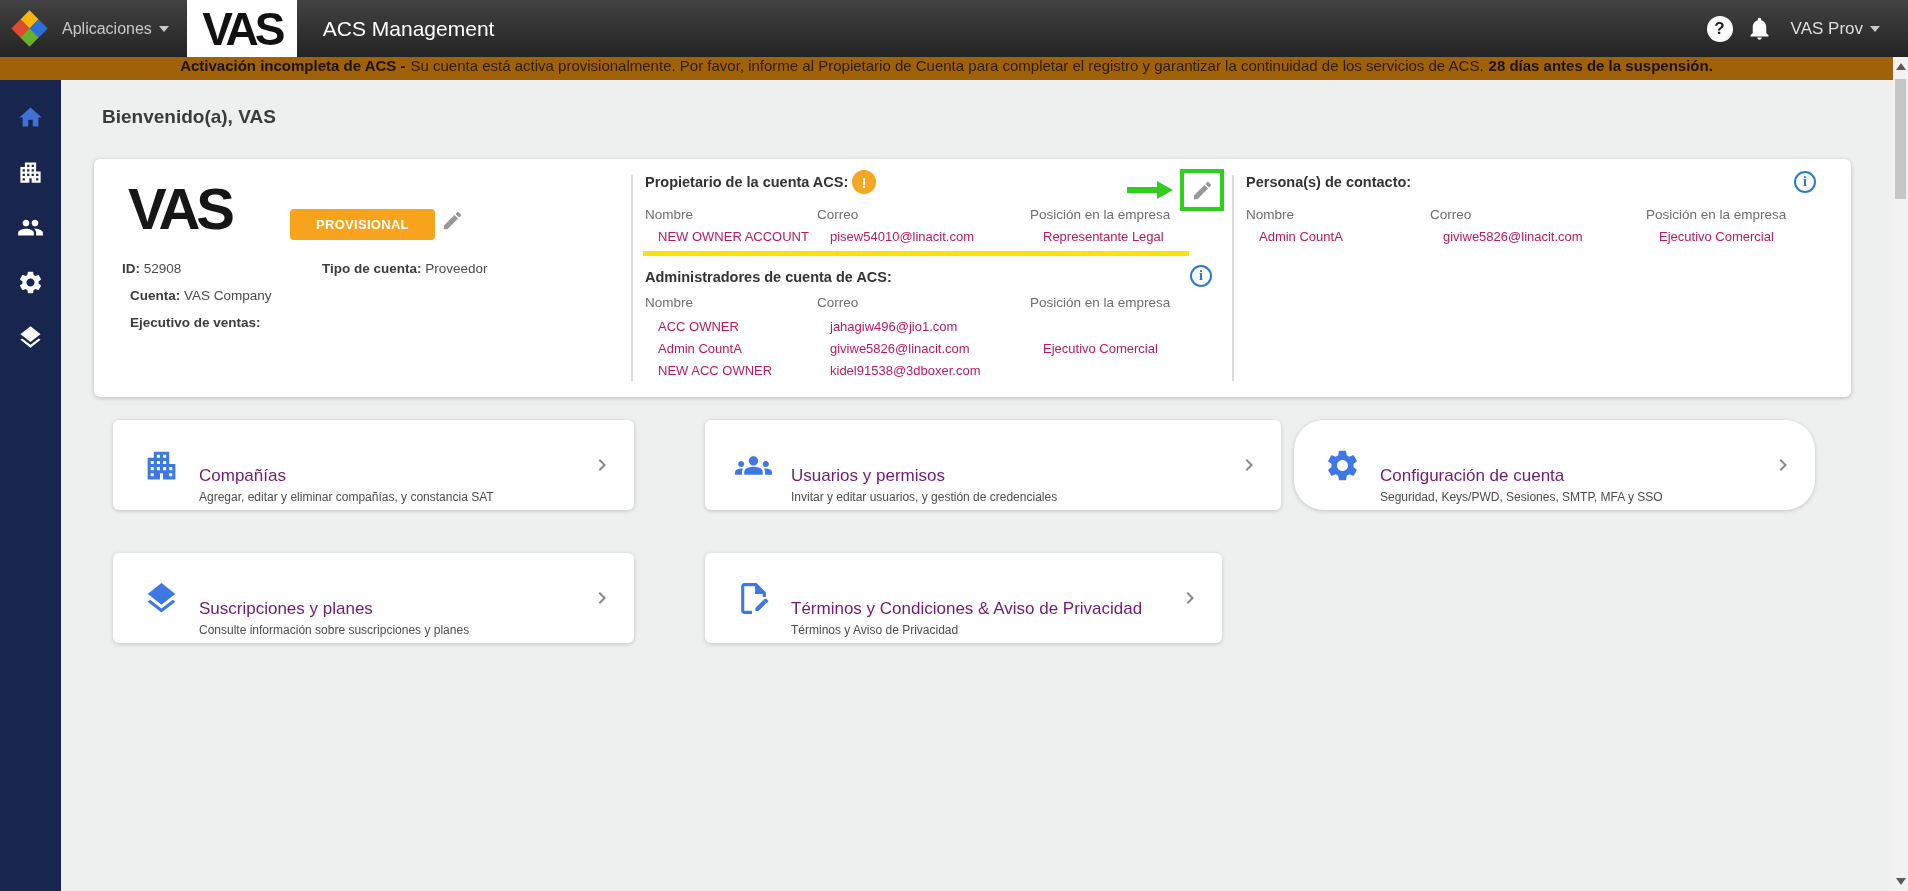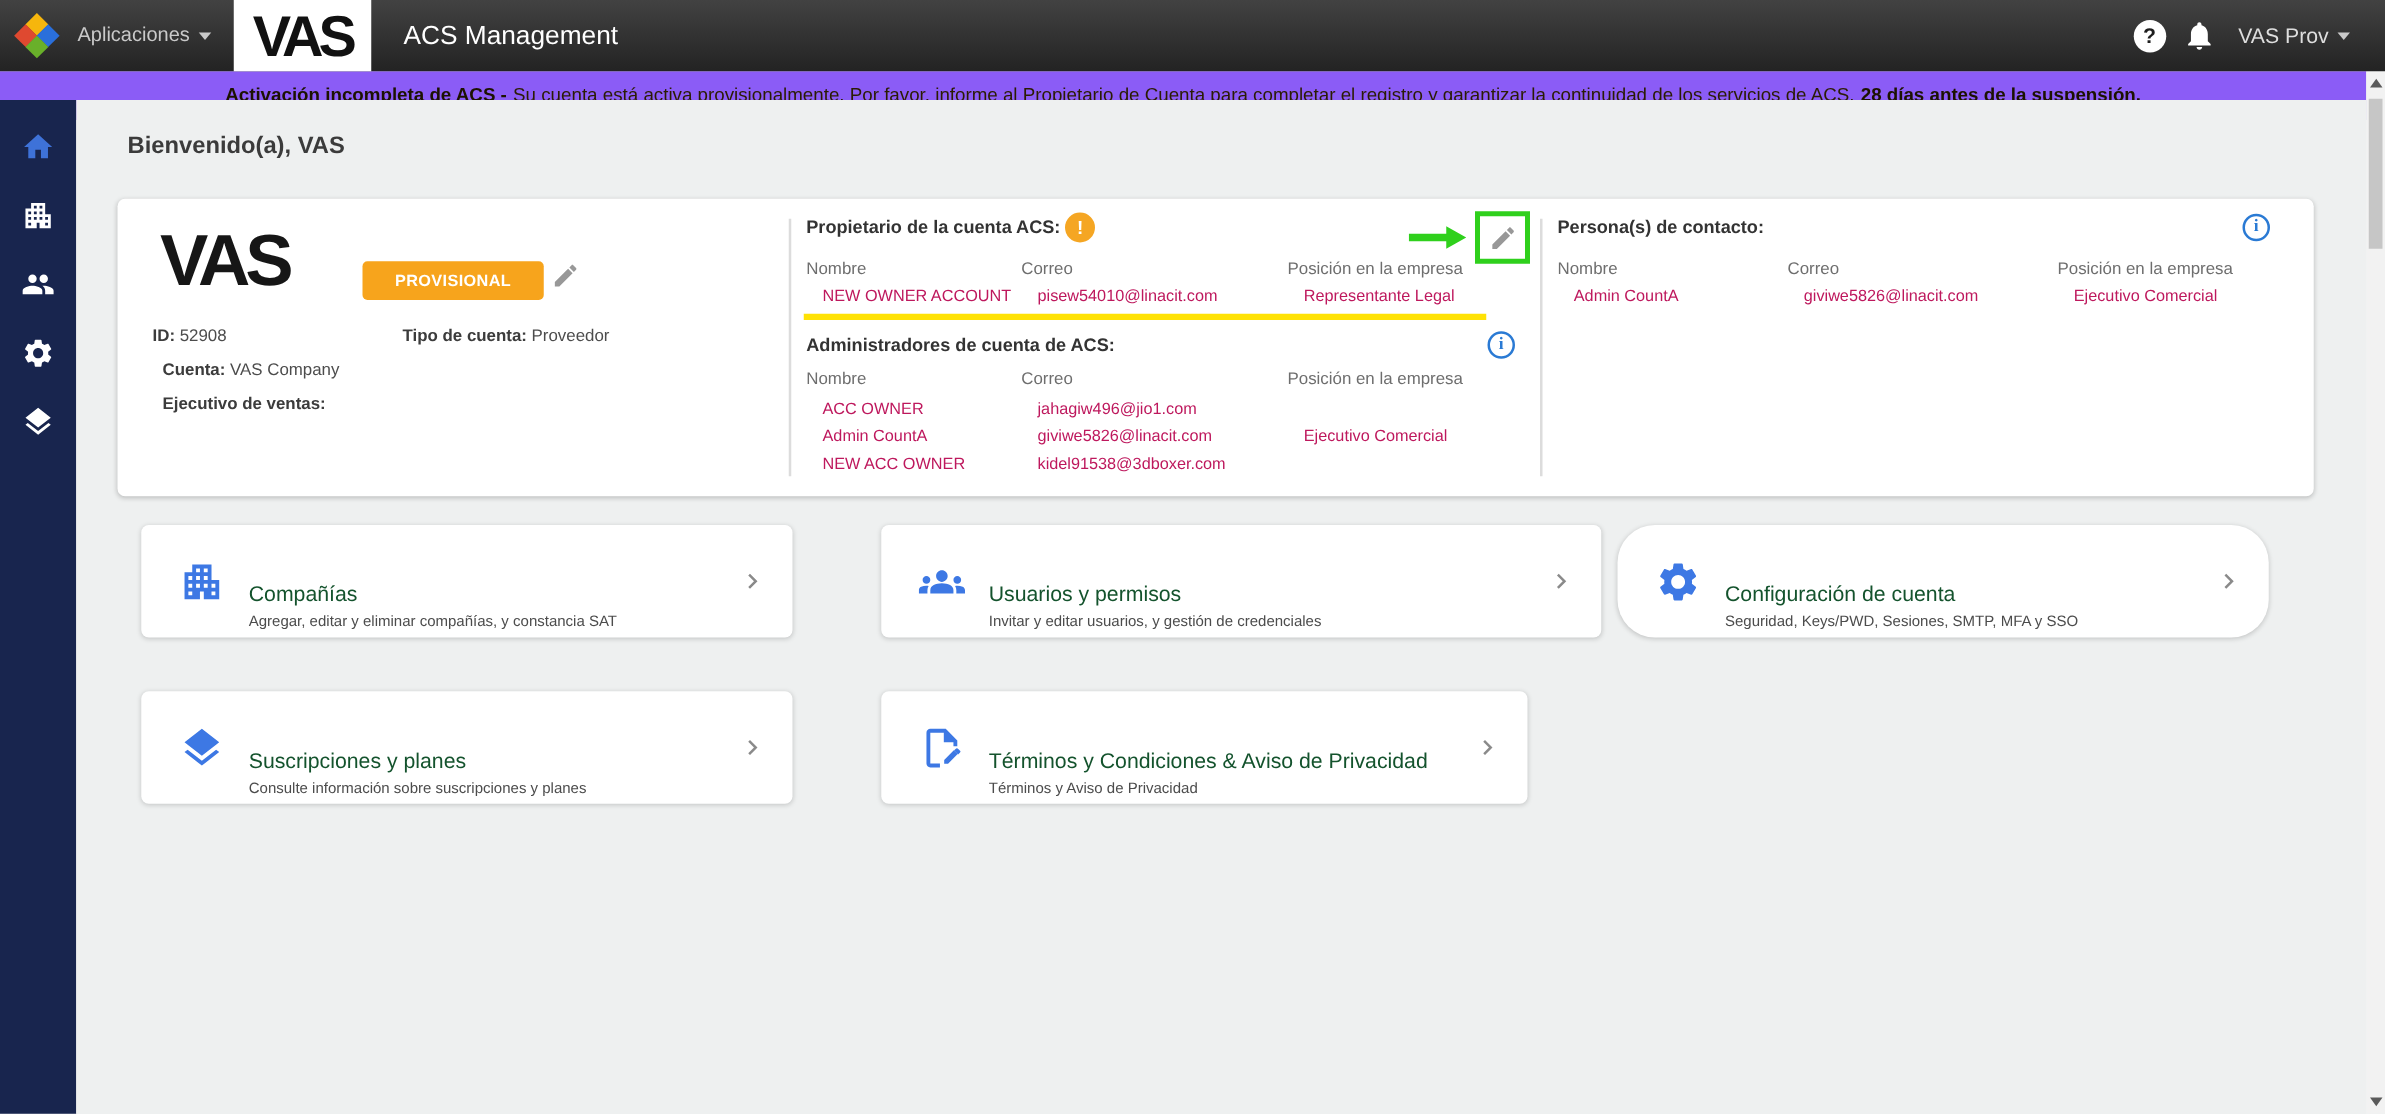--- a/index.html
+++ b/index.html
@@ -24,22 +24,22 @@
              display:flex;align-items:center;justify-content:center;}
   .brand-box span{font-size:46px;font-weight:900;letter-spacing:-4px;color:#111;}
   .app-title{margin-left:26px;color:#fff;font-size:21px;}
   .tb-spacer{flex:1;}
   .help-circle{width:26px;height:26px;border-radius:50%;background:#fff;color:#1e1e1e;
                font-weight:700;font-size:17px;display:flex;align-items:center;justify-content:center;cursor:pointer;}
   .bell{margin-left:13px;cursor:pointer;display:flex;}
   .user-menu{color:#dedede;font-size:17px;margin-left:18px;margin-right:28px;cursor:pointer;display:flex;align-items:center;}
 
   
-  .banner{position:absolute;left:0;top:57px;width:1893px;height:39px;background:#8b5cf6;
-          display:flex;align-items:center;justify-content:center;
+  .banner{position:absolute;left:0;top:57px;width:1893px;height:39px;background:#a16207;
+          display:flex;align-items:flex-start;justify-content:center;
           font-size:15px;color:#2b1c03;white-space:nowrap;overflow:hidden;}
   .banner b{font-weight:700;color:#1c1201;}
   .banner .lead{margin-right:5px;}
   .banner .tail{margin-left:5px;}
 
   
   .sidebar{position:absolute;left:0;top:80px;width:61px;height:811px;background:#18254e;padding-top:10px;}
   .sb-item{height:55px;display:flex;align-items:center;justify-content:center;cursor:pointer;}
   .sb-item svg{width:27px;height:27px;fill:#ffffff;}
   .sb-item.active svg{fill:#3e72d8;}
@@ -89,21 +89,21 @@
 
   
   .ncard{position:absolute;height:90px;background:#fff;border-radius:6px;
          box-shadow:0 1px 4px rgba(0,0,0,.18);display:flex;align-items:center;cursor:pointer;}
   .nc1{left:52px;top:340px;width:521px;} .nc2{left:644px;top:340px;width:576px;}
   .nc3{left:1233px;top:340px;width:521px;border-radius:30px;} .nc4{left:52px;top:473px;width:521px;}
   .nc5{left:644px;top:473px;width:517px;}
   .nc-ic{margin-left:30px;flex:none;display:flex;}
   .nc-ic svg{width:37px;height:37px;fill:#3d78e4;}
   .nc-text{margin-left:19px;display:flex;flex-direction:column;}
-  .nc-title{font-size:17px;color:#14532d;margin-top:39px;}
+  .nc-title{font-size:17px;color:#701a75;margin-top:39px;}
   .nc-sub{font-size:12px;color:#4c4c4c;margin-top:4px;}
   .nc-chev{margin-left:auto;margin-right:20px;display:flex;}
   .nc-chev svg{width:24px;height:24px;fill:#8a8a8a;}
 
   
   .vscroll{position:absolute;left:1893px;top:57px;width:15px;height:834px;background:#f2f2f2;}
   .vs-btn{position:absolute;left:3px;width:0;height:0;cursor:pointer;}
   .vs-up{top:6px;border-left:5px solid transparent;border-right:5px solid transparent;border-bottom:7px solid #5a5a5a;}
   .vs-down{bottom:6px;border-left:5px solid transparent;border-right:5px solid transparent;border-top:7px solid #5a5a5a;}
   .vs-thumb{position:absolute;left:2px;top:22px;width:11px;height:120px;background:#c6c6c6;cursor:pointer;}

